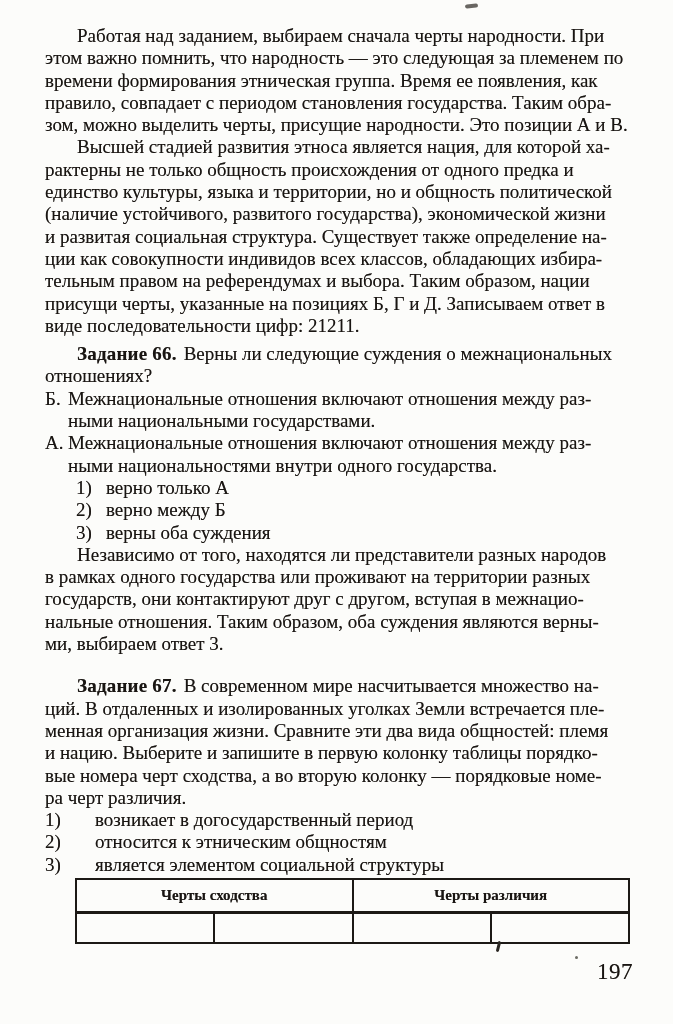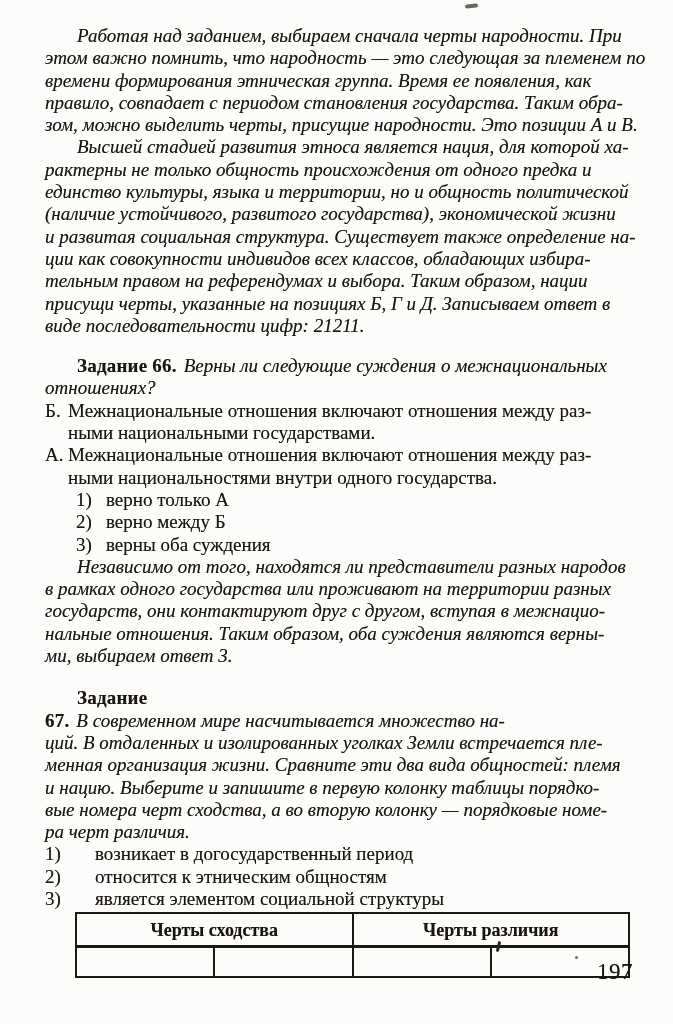--- a/index.html
+++ b/index.html
@@ -5,39 +5,39 @@
   html,body{margin:0;padding:0;background:#fcfcfa;}
   .page{
     position:relative;width:673px;height:1024px;overflow:hidden;
     background:#fcfcfa;color:#191512;
     font-family:"Liberation Serif","DejaVu Serif",serif;
     font-size:19px;line-height:22.3px;
     text-shadow:0 0 .5px rgba(25,21,18,.5);
   }
   .content{padding:25px 0 0 45px;width:567px;}
   p{margin:0;}
-  .lines{white-space:pre;font-style:italic;}
+  .lines{white-space:pre;}
   .indent{text-indent:32px;}
   .task-label{font-weight:bold;margin-right:7px;letter-spacing:.2px;}
-  .mt66{margin-top:18px;}
+  .mt66{margin-top:6px;}
   .mt67{margin-top:20px;}
   .statement{white-space:nowrap;}
   .st-marker{display:inline-block;width:23px;vertical-align:top;}
   .st-text{display:inline-block;vertical-align:top;white-space:pre;}
   .option-row{padding-left:31px;}
   .opt-marker{display:inline-block;width:30px;}
   .feature-row{padding-left:0;}
   .feat-marker{display:inline-block;width:50px;}
   table.compare{
     border-collapse:collapse;table-layout:fixed;
     margin:2px 0 0 30px;width:555px;
   }
   table.compare th{
     border:2.5px solid #1c1915;border-bottom:3px solid #1c1915;
-    font-weight:bold;font-size:18px;height:31px;
+    font-weight:bold;font-size:15px;height:31px;
     text-align:center;vertical-align:middle;padding:0;
   }
   table.compare td{
     border:2px solid #1c1915;height:28px;padding:0;
   }
   table.compare td.faint-left{border-left:1.5px solid #8d8d85;}
   table.compare td.dark-left{border-left:2.5px solid #1c1915;}
   .page-number{
     position:absolute;top:961px;left:597px;
     font-size:23px;letter-spacing:.5px;

